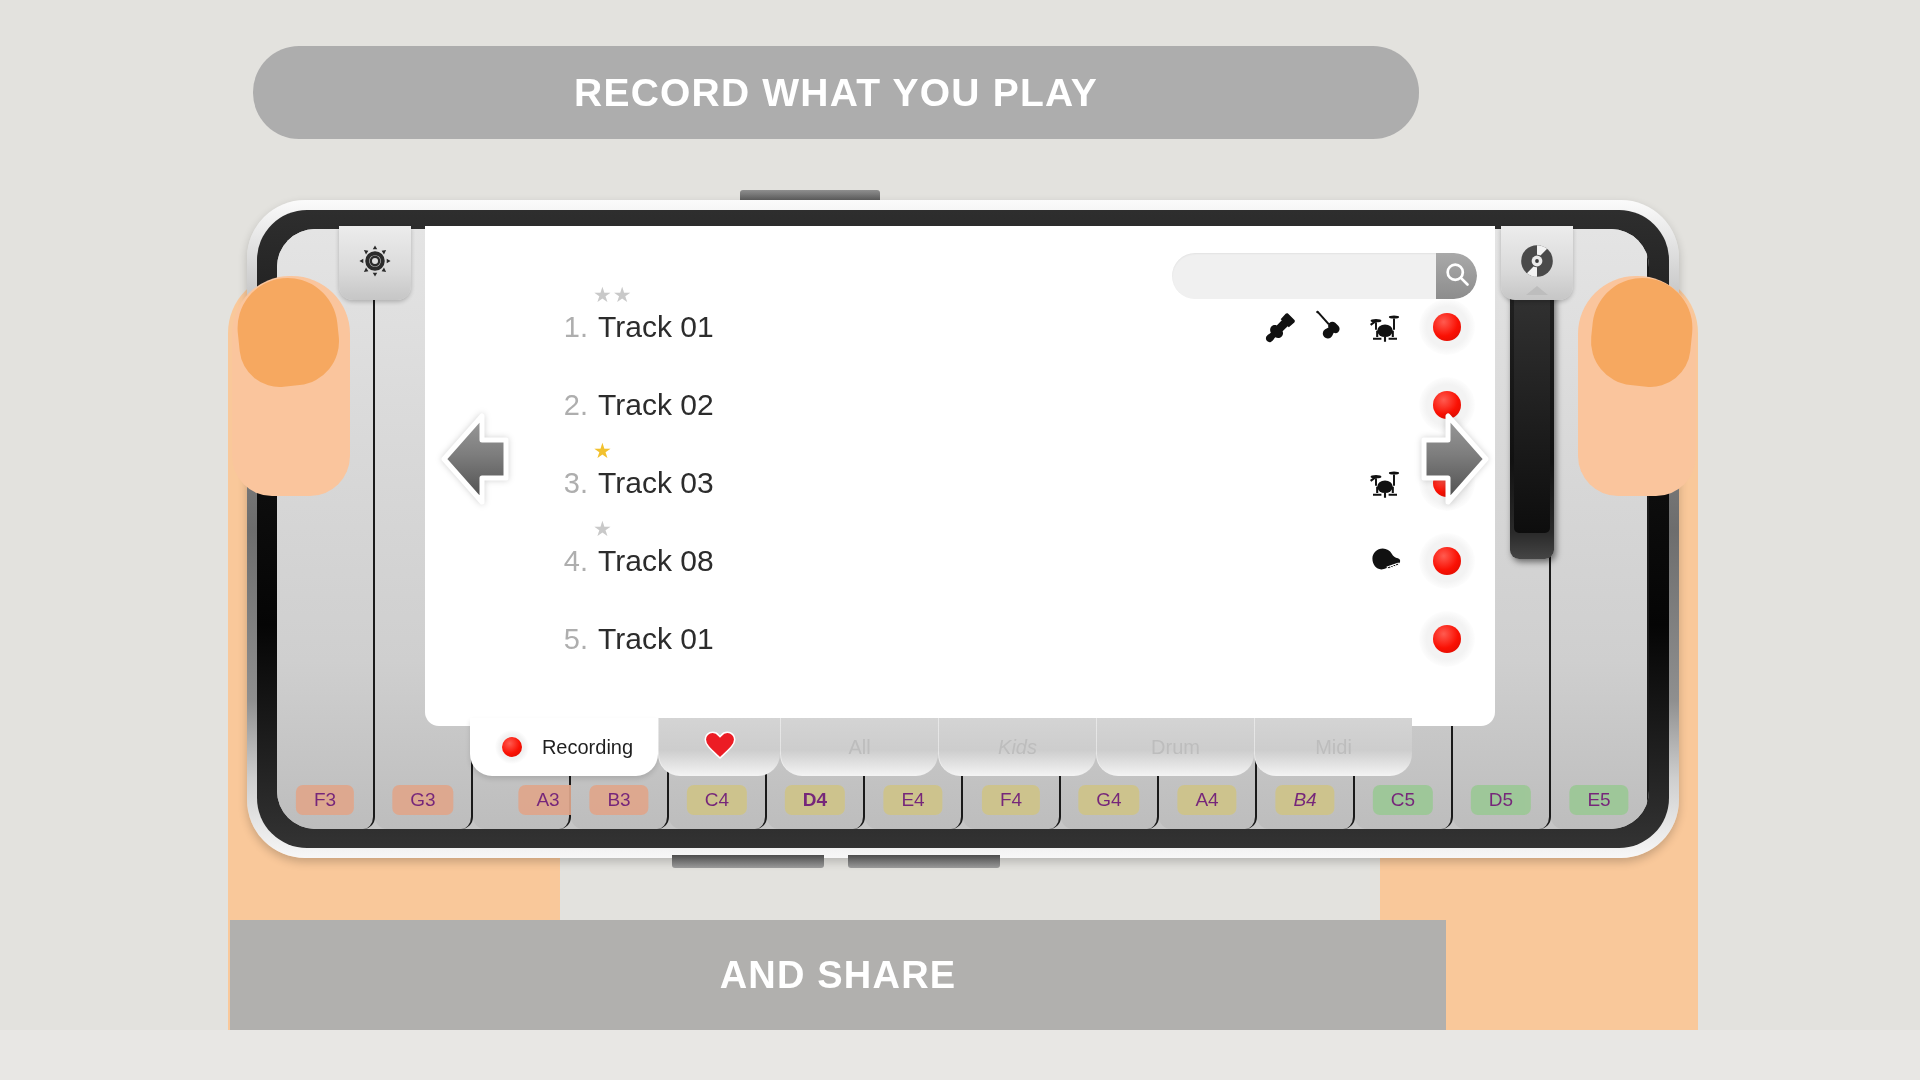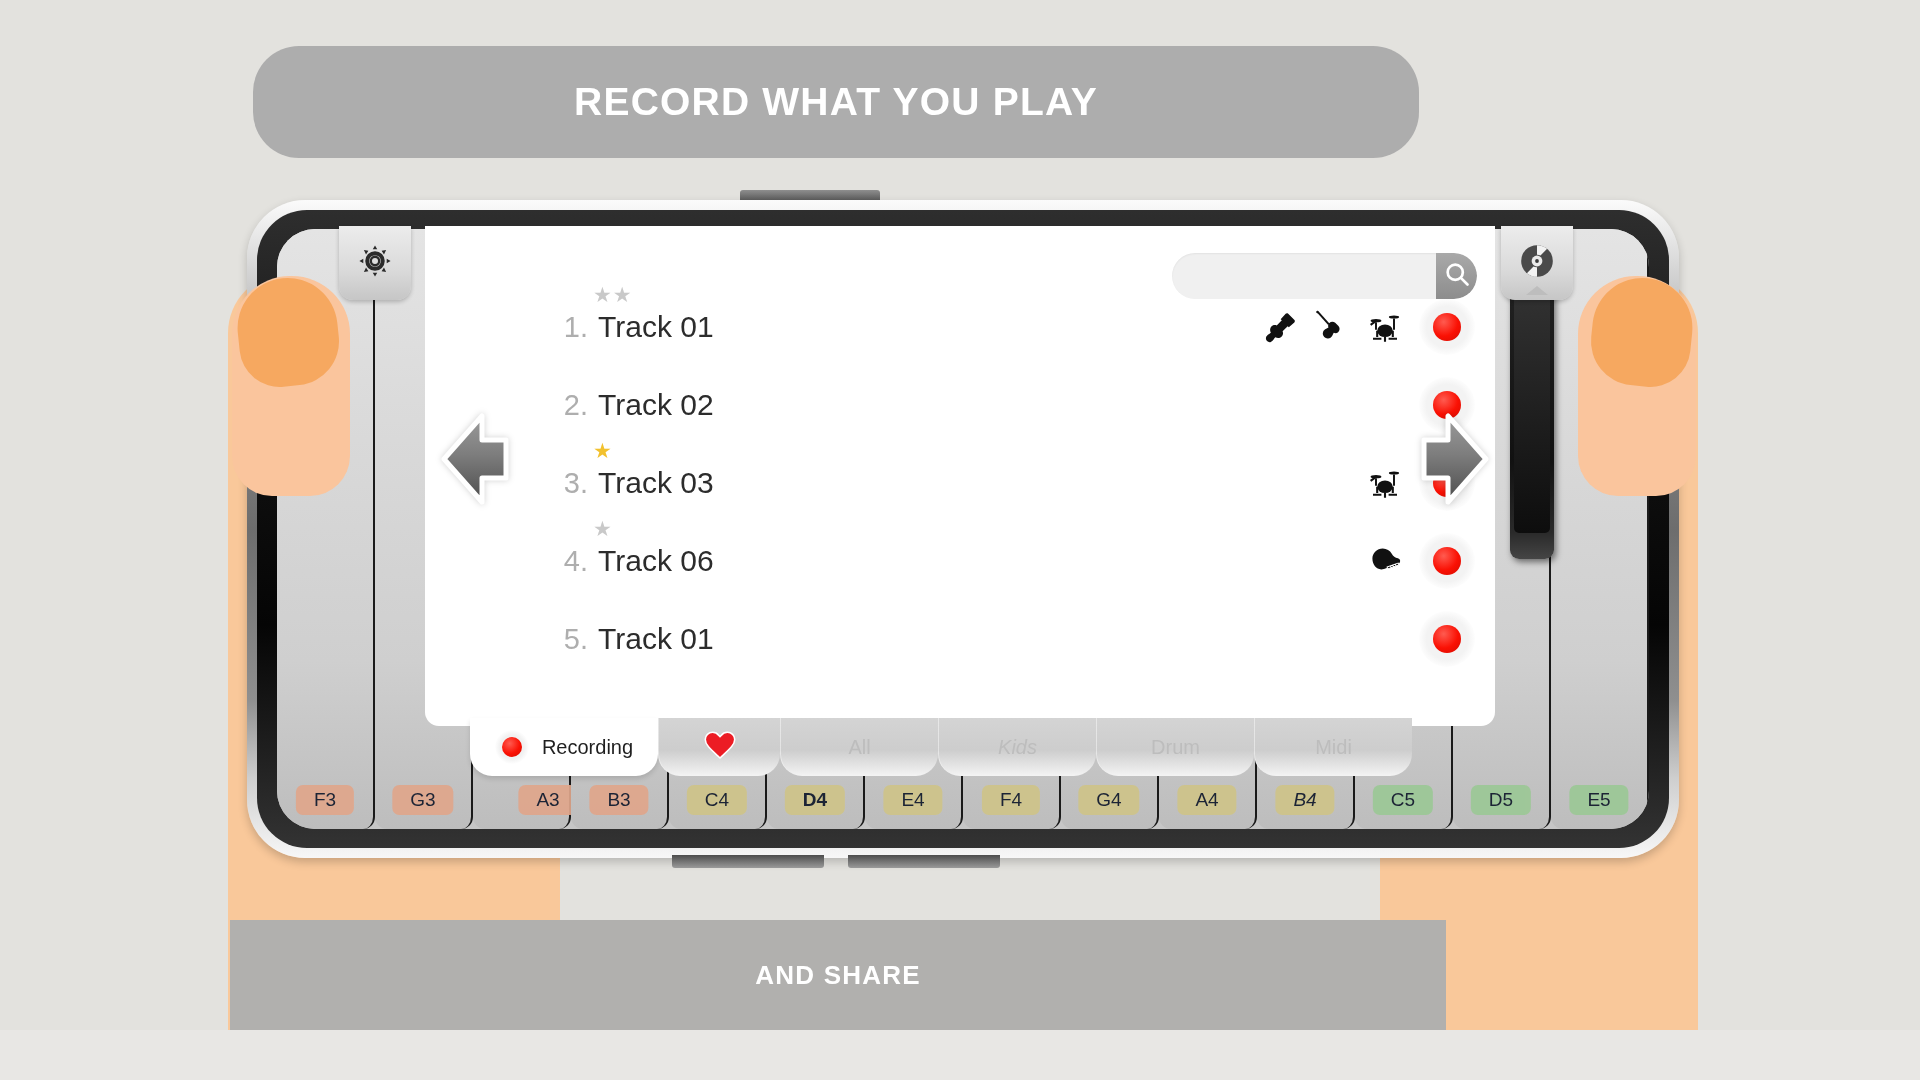--- a/index.html
+++ b/index.html
@@ -5,37 +5,37 @@
   * { margin:0; padding:0; box-sizing:border-box; }
   html, body {
     width:1920px; height:1080px; overflow:hidden;
     font-family:"Liberation Sans", sans-serif;
     background:#e3e2de;
   }
   #stage { position:relative; width:1920px; height:1080px; background:#e3e2de; }
 
   
   .banner-top {
-    position:absolute; left:253px; top:46px; width:1166px; height:112px;
+    position:absolute; left:253px; top:46px; width:1166px; height:93px;
     background:#adadad; border-radius:46px;
     display:flex; align-items:center; justify-content:center;
   }
   .banner-top .txt {
     color:#ffffff; font-size:39px; font-weight:bold; letter-spacing:1.2px;
     white-space:nowrap;
   }
 
   
   .banner-bottom {
     position:absolute; left:230px; top:920px; width:1216px; height:110px;
     background:#b1b0ae;
     display:flex; align-items:center; justify-content:center;
   }
   .banner-bottom .txt {
-    color:#ffffff; font-size:26px; font-weight:bold; letter-spacing:1.2px;
+    color:#ffffff; font-size:38px; font-weight:bold; letter-spacing:1.2px;
   }
   .banner-bottom-strip {
     position:absolute; left:0px; top:1030px; width:1920px; height:50px;
     background:#e8e7e4;
   }
 
   
   .hand { position:absolute; }
   .hand-left {
     left:228px; top:273px; width:120px; height:807px;
@@ -111,21 +111,21 @@
   .wkey {
     position:relative; flex:1;
     background:linear-gradient(180deg,#e4e4e4 0%,#d9d9d9 35%,#cfcfcf 72%,#bdbdbd 100%);
     border-right:2px solid #1a1a1a;
     border-radius:0 0 12px 12px;
   }
   .wkey:last-child { border-right:none; }
   .keylabel {
     position:absolute; bottom:14px; left:50%; transform:translateX(-50%);
     padding:4px 18px; border-radius:7px;
-    font-size:19px; color:#0f172a; font-weight:normal;
+    font-size:19px; color:#701a75; font-weight:normal;
     white-space:nowrap; opacity:.92;
   }
   .bkey {
     position:absolute; top:0; width:44px; height:330px;
     background:linear-gradient(180deg,#cfcfcf 0%,#cfcfcf 4px,#262626 5px,#111 70%,#2a2a2a 92%,#454545 100%);
     border-radius:0 0 9px 9px;
     box-shadow:2px 3px 6px rgba(0,0,0,.5);
     z-index:5;
   }
   .bkey::after{
@@ -430,21 +430,21 @@
               <span class="rec-dot"></span>
             </div>
           </div>
         </div>
         <div class="track-row">
           <div class="track-left">
             <div class="stars">
               <span class="star">★</span>
             </div>
             <span class="track-num">4.</span>
-            <span class="track-name">Track 06</span>
+            <span class="track-name">Track 08</span>
           </div>
           <div class="track-right">
             <div class="slot"></div>
             <div class="slot"></div>
             <div class="instr">
               <svg width="36" height="36" viewBox="0 0 24 24" fill="#111">
                 <path d="M3.6 10.4C3.6 6.6 6.7 3.6 10.5 3.6c2.6 0 4.8 1.4 6 3.5.9 1.6 2.3 2.6 4.1 3.1.9.3 1.5.9 1.5 1.8 0 1.2-1 2-2.3 2.4l-8.5 2.9c-.6.2-1.2.3-1.8.3-3.3 0-5.9-3.1-5.9-7.2z"></path>
                 <path d="M13.4 16l7.4-2.6.5 1.3-7.4 2.6zM15.6 15.2l.5 1.3M17.2 14.7l.5 1.3M18.8 14.1l.5 1.3" stroke="#fff" stroke-width=".7"></path>
               </svg>
             </div>

